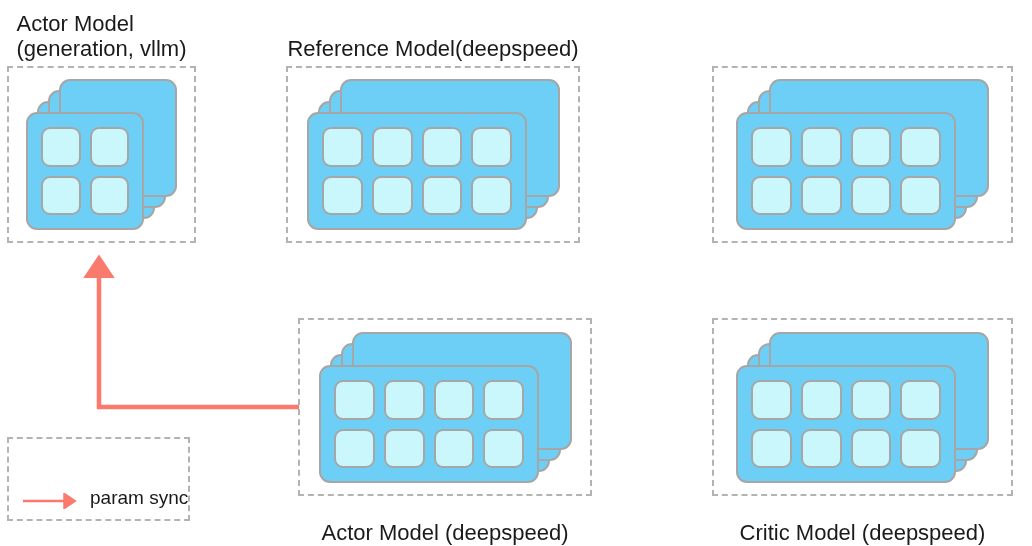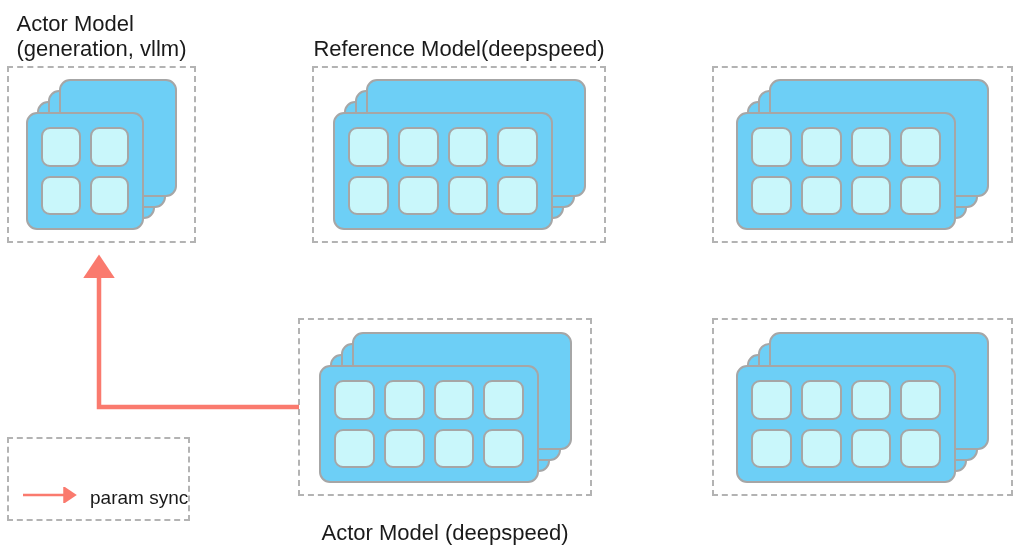--- a/index.html
+++ b/index.html
@@ -84,21 +84,21 @@
   .legend {
     position: absolute;
     box-sizing: border-box;
     border: 2px dashed #b3b3b3;
   }
   .legend-row {
     position: absolute;
     left: 12px;
     bottom: 10px;
     display: flex;
-    align-items: flex-start;
+    align-items: flex-end;
     gap: 9px;
   }
   .legend-label {
     font-size: 19px;
     color: #1a1a1a;
     white-space: pre;
     font-family: "Liberation Sans", sans-serif;
   }
 </style>
 </head>
@@ -116,21 +116,21 @@
           <div class="card" style="left: 22px; top: 11px; width: 118px; height: 118px; z-index: 2;"></div>
           <div class="card" style="left: 11px; top: 22px; width: 118px; height: 118px; z-index: 1;"></div>
           <div class="card card-front" style="left: 0px; top: 33px; width: 118px; height: 118px; z-index: 5; grid-template-columns: repeat(2, 1fr); grid-template-rows: repeat(2, 1fr);">
             <div class="tile"></div>
             <div class="tile"></div>
             <div class="tile"></div>
             <div class="tile"></div>
           </div>
         </div>
       </div>
-      <div class="group" style="left: 312px; top: 66px; width: 294px; height: 177px;">
+      <div class="group" style="left: 286px; top: 66px; width: 294px; height: 177px;">
         <div class="dashed-box"></div>
         <div class="group-label above">Reference Model(deepspeed)</div>
         <div class="stack" style="left: 21px; top: 13px; width: 253px; height: 151px;">
           <div class="card" style="left: 33px; top: 0px; width: 220px; height: 118px; z-index: 3;"></div>
           <div class="card" style="left: 22px; top: 11px; width: 220px; height: 118px; z-index: 2;"></div>
           <div class="card" style="left: 11px; top: 22px; width: 220px; height: 118px; z-index: 1;"></div>
           <div class="card card-front" style="left: 0px; top: 33px; width: 220px; height: 118px; z-index: 5; grid-template-columns: repeat(4, 1fr); grid-template-rows: repeat(2, 1fr);">
             <div class="tile"></div>
             <div class="tile"></div>
             <div class="tile"></div>
@@ -174,20 +174,21 @@
             <div class="tile"></div>
             <div class="tile"></div>
             <div class="tile"></div>
             <div class="tile"></div>
             <div class="tile"></div>
           </div>
         </div>
       </div>
       <div class="group" style="left: 712px; top: 318px; width: 301px; height: 178px;">
         <div class="dashed-box"></div>
+        <div class="group-label below">Critic Model (deepspeed)</div>
         <div class="stack" style="left: 24px; top: 14px; width: 253px; height: 151px;">
           <div class="card" style="left: 33px; top: 0px; width: 220px; height: 118px; z-index: 3;"></div>
           <div class="card" style="left: 22px; top: 11px; width: 220px; height: 118px; z-index: 2;"></div>
           <div class="card" style="left: 11px; top: 22px; width: 220px; height: 118px; z-index: 1;"></div>
           <div class="card card-front" style="left: 0px; top: 33px; width: 220px; height: 118px; z-index: 5; grid-template-columns: repeat(4, 1fr); grid-template-rows: repeat(2, 1fr);">
             <div class="tile"></div>
             <div class="tile"></div>
             <div class="tile"></div>
             <div class="tile"></div>
             <div class="tile"></div>

